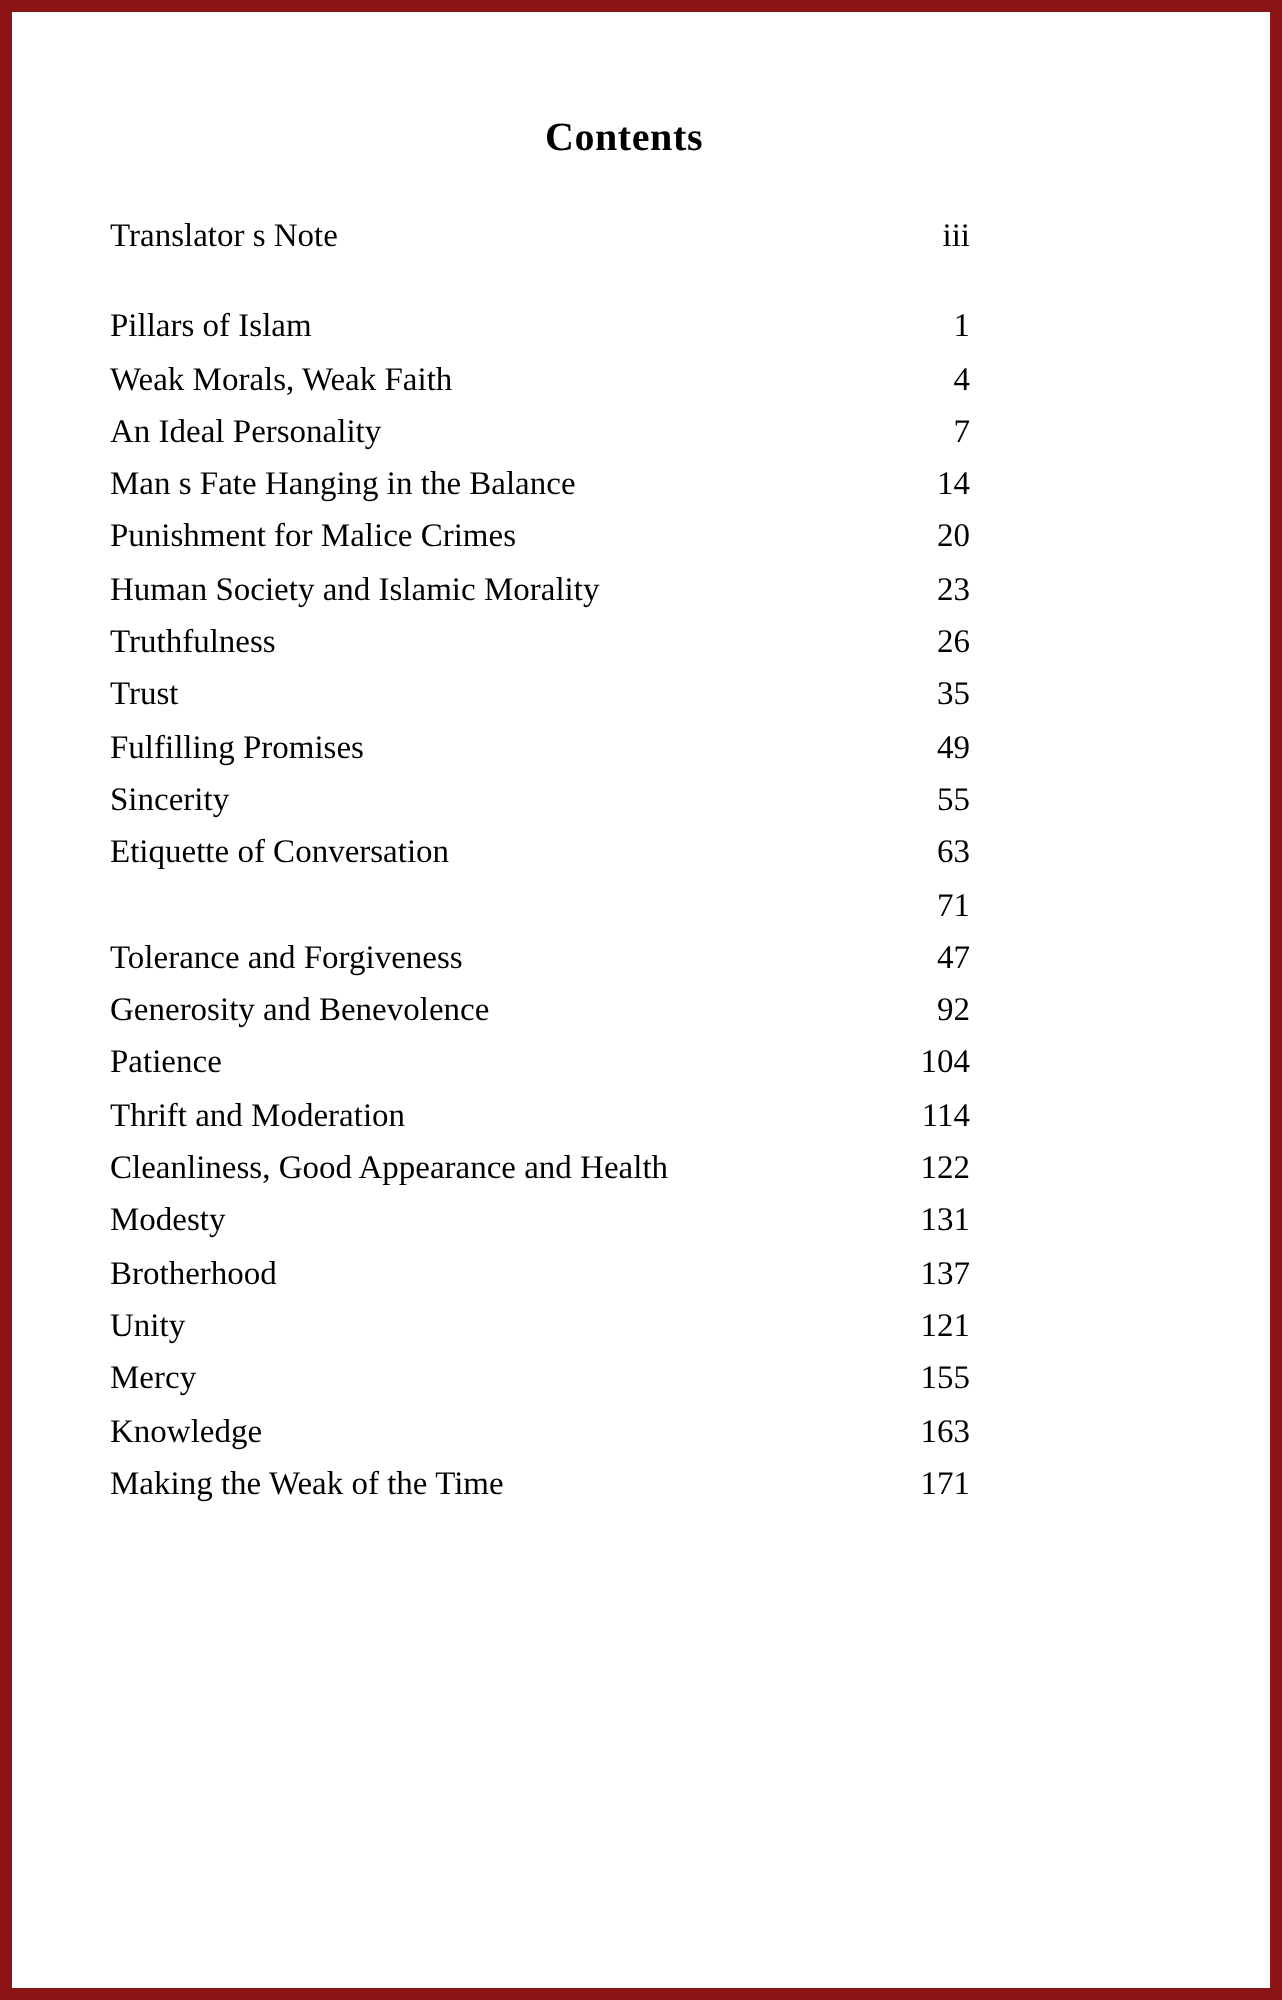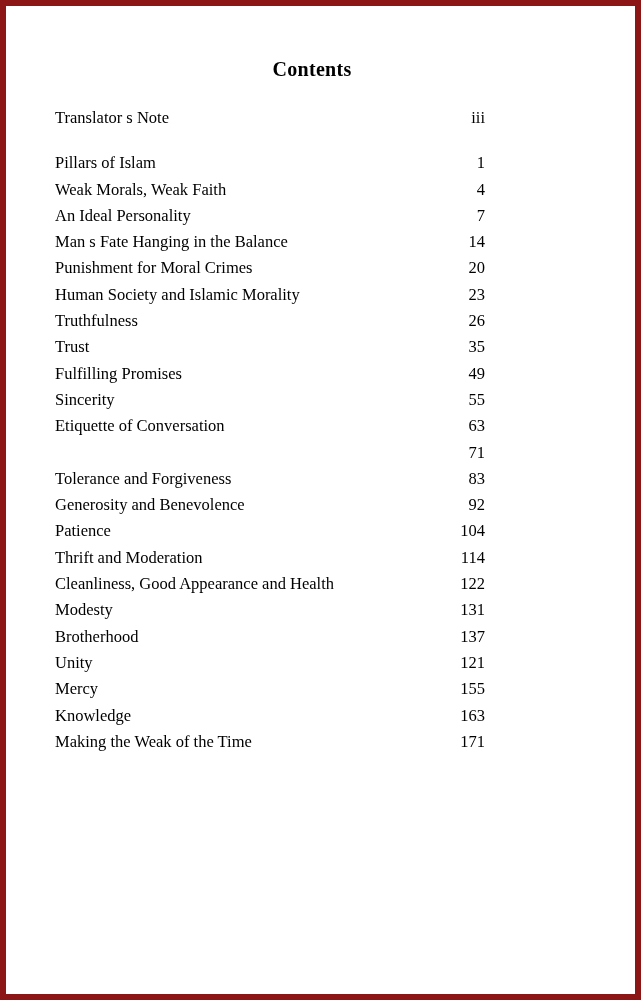--- a/index.html
+++ b/index.html
@@ -96,21 +96,21 @@
           <span class="toc-label">An Ideal Personality</span>
           <span class="toc-filler"></span>
           <span class="toc-page">7</span>
         </li>
         <li class="toc-row">
           <span class="toc-label">Man s Fate Hanging in the Balance</span>
           <span class="toc-filler"></span>
           <span class="toc-page">14</span>
         </li>
         <li class="toc-row">
-          <span class="toc-label">Punishment for Moral Crimes</span>
+          <span class="toc-label">Punishment for Malice Crimes</span>
           <span class="toc-filler"></span>
           <span class="toc-page">20</span>
         </li>
         <li class="toc-row">
           <span class="toc-label">Human Society and Islamic Morality</span>
           <span class="toc-filler"></span>
           <span class="toc-page">23</span>
         </li>
         <li class="toc-row">
           <span class="toc-label">Truthfulness</span>
@@ -137,21 +137,21 @@
           <span class="toc-filler"></span>
           <span class="toc-page">63</span>
         </li>
         <li class="toc-row">
           <span class="toc-filler"></span>
           <span class="toc-page">71</span>
         </li>
         <li class="toc-row">
           <span class="toc-label">Tolerance and Forgiveness</span>
           <span class="toc-filler"></span>
-          <span class="toc-page">83</span>
+          <span class="toc-page">47</span>
         </li>
         <li class="toc-row">
           <span class="toc-label">Generosity and Benevolence</span>
           <span class="toc-filler"></span>
           <span class="toc-page">92</span>
         </li>
         <li class="toc-row">
           <span class="toc-label">Patience</span>
           <span class="toc-filler"></span>
           <span class="toc-page">104</span>

